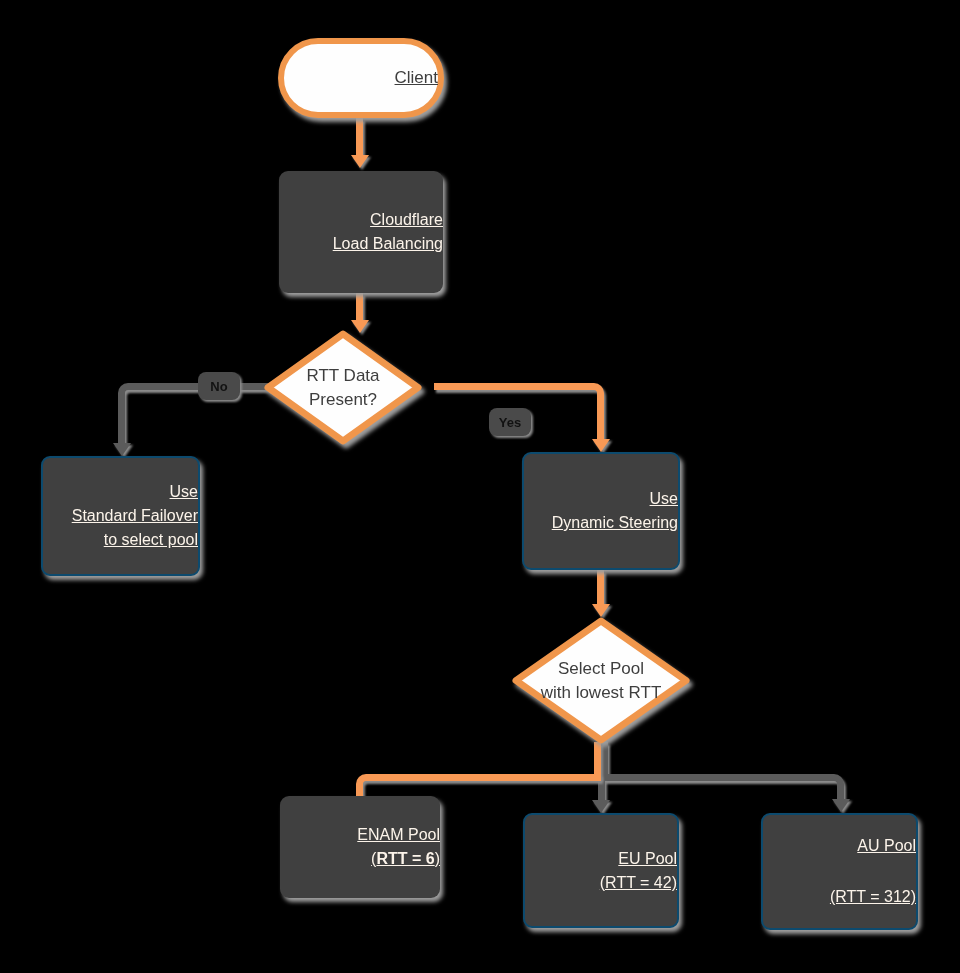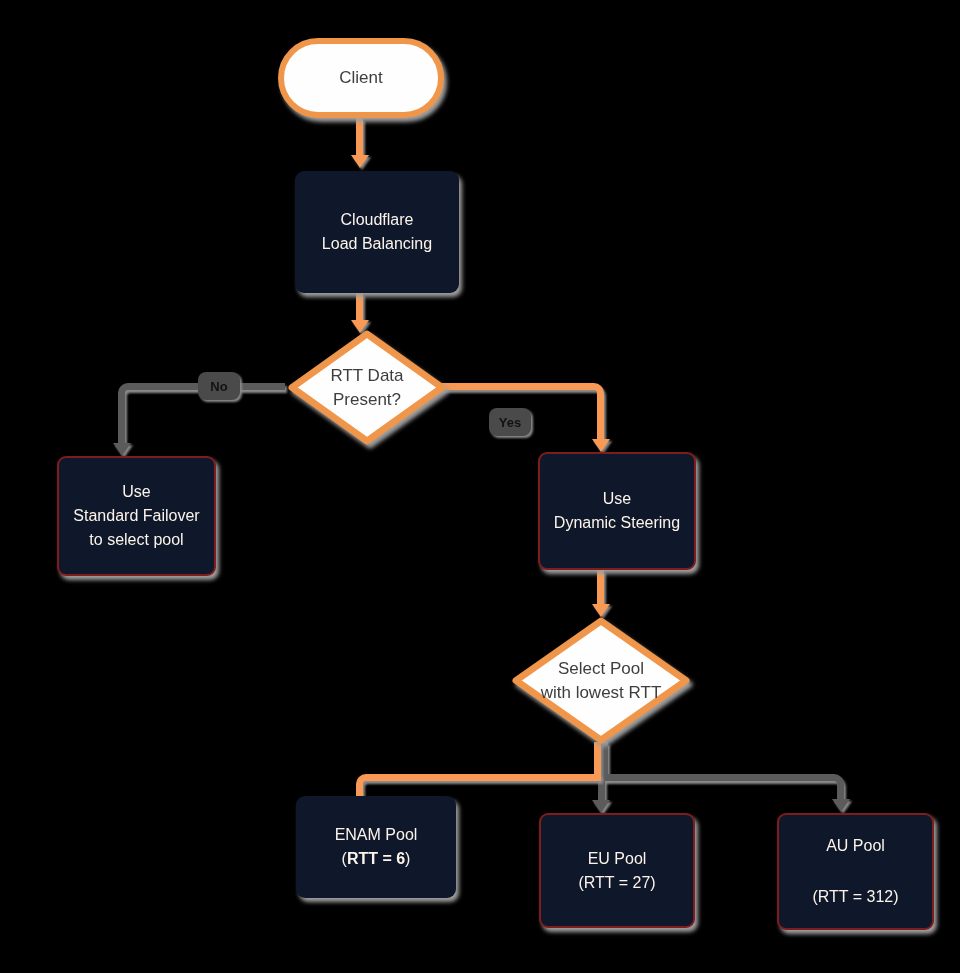--- a/index.html
+++ b/index.html
@@ -2,28 +2,28 @@
 <html><head>
 <meta charset="utf-8">
 <style>
   html,body { margin:0; padding:0; background:#000; }
   .canvas {
     position:relative; width:960px; height:973px; background:#000000;
     overflow:hidden; font-family:"Liberation Sans", sans-serif;
   }
   .node {
     position:absolute; box-sizing:border-box;
-    display:flex; flex-direction:column; align-items:center; justify-content:center;
-    text-align:center; filter:drop-shadow(3px 4px 2px #9E9E9E);
+    display:flex; flex-direction:column; align-items:flex-end; justify-content:center;
+    text-align:center; filter:drop-shadow(3px 4px 2px #9E9E9E);text-decoration:underline;
   }
   .orange-box {
-    background:#0f172a; border-radius:9px; color:#FCF4EA;
-    font-size:16px; line-height:24px;margin-left:16px;
+    background:#404040; border-radius:9px; color:#FCF4EA;
+    font-size:16px; line-height:24px;
   }
-  .white-stroke { border:2px solid #7f1d1d; }
+  .white-stroke { border:2px solid #0c4a6e; }
   .stadium {
     background:#FEFEFE; border:6px solid #F0964B; border-radius:42px;
     color:#3E3E3E; font-size:17px;
   }
   .bold { font-weight:bold; }
   .seg { position:absolute; filter:drop-shadow(2px 3px 1px #8A8A8A); }
   .orange-line { background:#F89955; }
   .gray-line { background:#5B5B5B; }
   .elbow { position:absolute; box-sizing:border-box; background:transparent;
            filter:drop-shadow(2px 3px 1px #8A8A8A); }
@@ -91,21 +91,21 @@
 
   <div class="node stadium" style="left:278px; top:38px; width:166px; height:80px;">
     <span>Client</span>
   </div>
 
   <div class="node orange-box" style="left:279px; top:171px; width:164px; height:122px;">
     <span>Cloudflare</span>
     <span>Load Balancing</span>
   </div>
 
-  <div class="diamond-wrap" style="left:288px; top:330px; width:158px; height:115px;">
+  <div class="diamond-wrap" style="left:264px; top:330px; width:158px; height:115px;">
     <svg width="158" height="115" viewBox="0 0 158 115">
       <polygon points="79,4 154,57.5 79,111 4,57.5" fill="#FEFEFE" stroke="#F0964B" stroke-width="7" stroke-linejoin="round"></polygon>
     </svg>
     <div class="diamond-text">
       <span>RTT Data</span>
       <span>Present?</span>
     </div>
   </div>
 
   <div class="node orange-box white-stroke" style="left:41px; top:456px; width:159px; height:120px;">
@@ -131,21 +131,21 @@
 
   <div class="node orange-box" style="left:280px; top:796px; width:160px; height:102px;">
     <span>ENAM Pool</span>
     <span>
       <span>(</span><span class="bold">RTT = 6</span><span>)</span>
     </span>
   </div>
 
   <div class="node orange-box white-stroke" style="left:523px; top:813px; width:156px; height:115px;">
     <span>EU Pool</span>
-    <span>(RTT = 27)</span>
+    <span>(RTT = 42)</span>
   </div>
 
   <div class="node orange-box white-stroke" style="left:761px; top:813px; width:157px; height:117px;gap:27px;">
     <span>AU Pool</span>
     <span>(RTT = 312)</span>
   </div>
 
 </div>
 
 </body></html>

